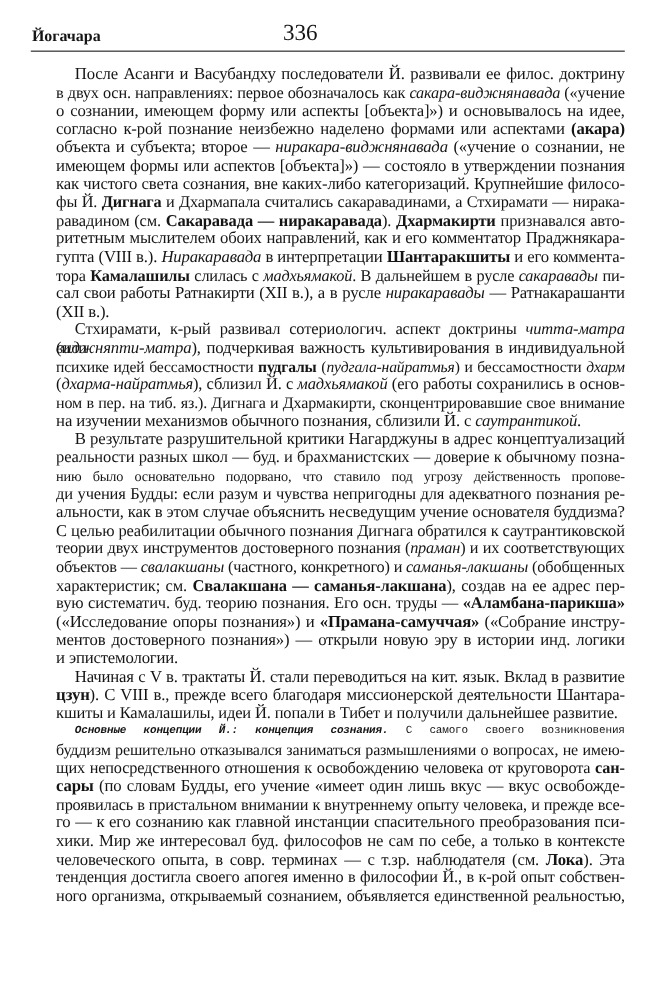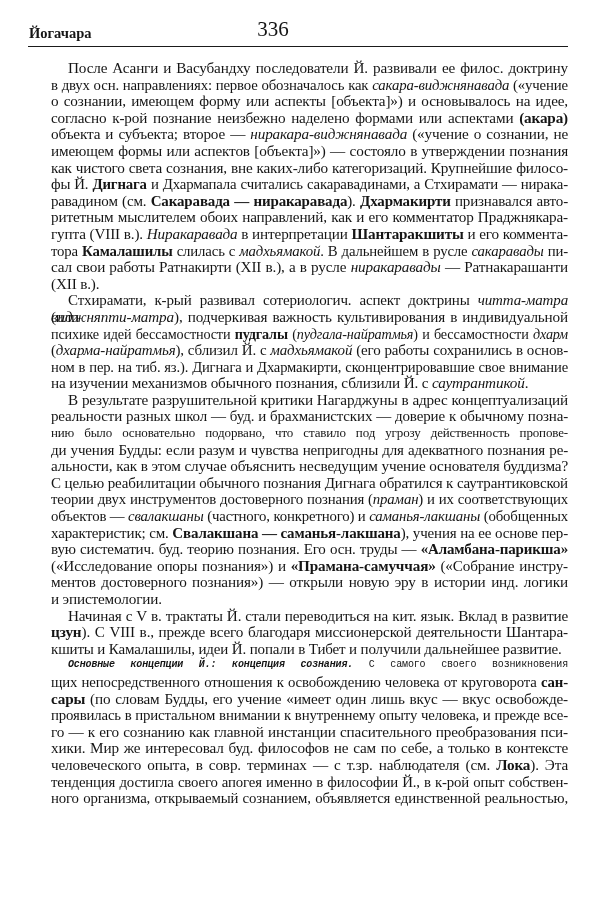--- a/index.html
+++ b/index.html
@@ -49,33 +49,34 @@
     </div>
     <div>
       <div class="ln ind" style="white-space: normal;"><span>В результате разрушительной критики Нагарджуны в адрес концептуализаций</span></div>
       <div class="ln" style="white-space: normal; font-size: 15px;"><span>реальности разных школ — буд. и брахманистских — доверие к обычному позна-</span></div>
       <div class="ln" style="white-space: normal; font-size: 13px;"><span>нию было основательно подорвано, что ставило под угрозу действенность пропове-</span></div>
       <div class="ln" style="white-space: normal; font-size: 15px;"><span>ди учения Будды: если разум и чувства непригодны для адекватного познания ре-</span></div>
       <div class="ln" style="white-space: normal;"><span>альности, как в этом случае объяснить несведущим учение основателя буддизма?</span></div>
       <div class="ln" style="white-space: normal; font-size: 15px;"><span>С целью реабилитации обычного познания Дигнага обратился к саутрантиковской</span></div>
       <div class="ln" style="white-space: normal; font-size: 14.8px;"><span>теории двух инструментов достоверного познания (</span><i>праман</i><span>) и их соответствующих</span></div>
       <div class="ln" style="white-space: normal; font-size: 14.8px;"><span>объектов — </span><i>свалакшаны</i><span> (частного, конкретного) и </span><i>саманья-лакшаны</i><span> (обобщенных</span></div>
-      <div class="ln" style="white-space: normal; font-size: 15px;"><span>характеристик; см. </span><b>Свалакшана — саманья-лакшана</b><span>), учения на ее основе пер-</span></div>
+      <div class="ln" style="white-space: normal; font-size: 15px;"><span>характеристик; см. </span><b>Свалакшана — саманья-лакшана</b><span>), создав на ее адрес пер-</span></div>
       <div class="ln" style="white-space: normal; font-size: 15px;"><span>вую систематич. буд. теорию познания. Его осн. труды — </span><b>«Аламбана-парикша»</b></div>
       <div class="ln" style="white-space: normal;"><span>(«Исследование опоры познания») и </span><b>«Прамана-самуччая»</b><span> («Собрание инстру-</span></div>
       <div class="ln" style="white-space: normal;"><span>ментов достоверного познания») — открыли новую эру в истории инд. логики</span></div>
       <div class="ln last" style="white-space: normal;"><span>и эпистемологии.</span></div>
     </div>
     <div>
       <div class="ln ind" style="white-space: normal;"><span>Начиная с V в. трактаты Й. стали переводиться на кит. язык. Вклад в развитие</span></div>
       <div class="ln" style="white-space: normal;"><b>цзун</b><span>). С VIII в., прежде всего благодаря миссионерской деятельности Шантара-</span></div>
       <div class="ln last" style="white-space: normal; font-size: 15px;"><span>кшиты и Камалашилы, идеи Й. попали в Тибет и получили дальнейшее развитие.</span></div>
     </div>
     <div>
       <div class="ln ind" style="white-space: normal; font-size: 10px; font-family: Liberation Mono, monospace;"><b style="font-style: italic;">Основные концепции Й.: концепция сознания.</b><span> С самого своего возникновения</span></div>
+      <div class="ln" style="white-space: normal; font-size: 14.6px;"><span>буддизм решительно отказывался заниматься размышлениями о вопросах, не имею-</span></div>
       <div class="ln" style="white-space: normal; font-size: 14.8px;"><span>щих непосредственного отношения к освобождению человека от круговорота </span><b>сан-</b></div>
       <div class="ln" style="white-space: normal;"><b>сары</b><span> (по словам Будды, его учение «имеет один лишь вкус — вкус освобожде-</span></div>
       <div class="ln" style="white-space: normal; font-size: 14.8px;"><span>проявилась в пристальном внимании к внутреннему опыту человека, и прежде все-</span></div>
       <div class="ln" style="white-space: normal;"><span>го — к его сознанию как главной инстанции спасительного преобразования пси-</span></div>
       <div class="ln" style="white-space: normal;"><span>хики. Мир же интересовал буд. философов не сам по себе, а только в контексте</span></div>
       <div class="ln" style="white-space: normal;"><span>человеческого опыта, в совр. терминах — с т.зр. наблюдателя (см. </span><b>Лока</b><span>). Эта</span></div>
       <div class="ln" style="white-space: normal; font-size: 14.8px;"><span>тенденция достигла своего апогея именно в философии Й., в к-рой опыт собствен-</span></div>
       <div class="ln" style="white-space: normal; font-size: 14.8px;"><span>ного организма, открываемый сознанием, объявляется единственной реальностью,</span></div>
     </div>
   </div>

